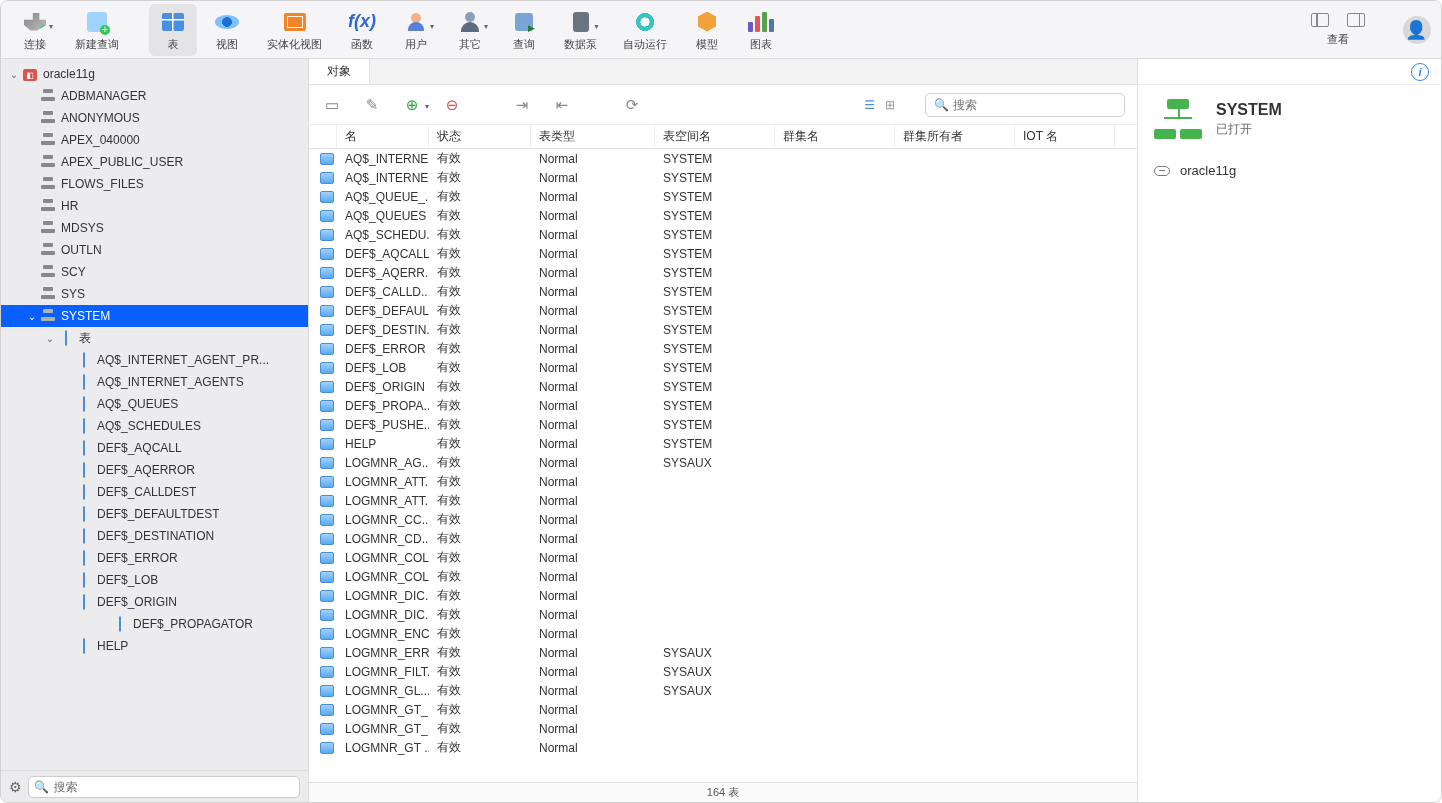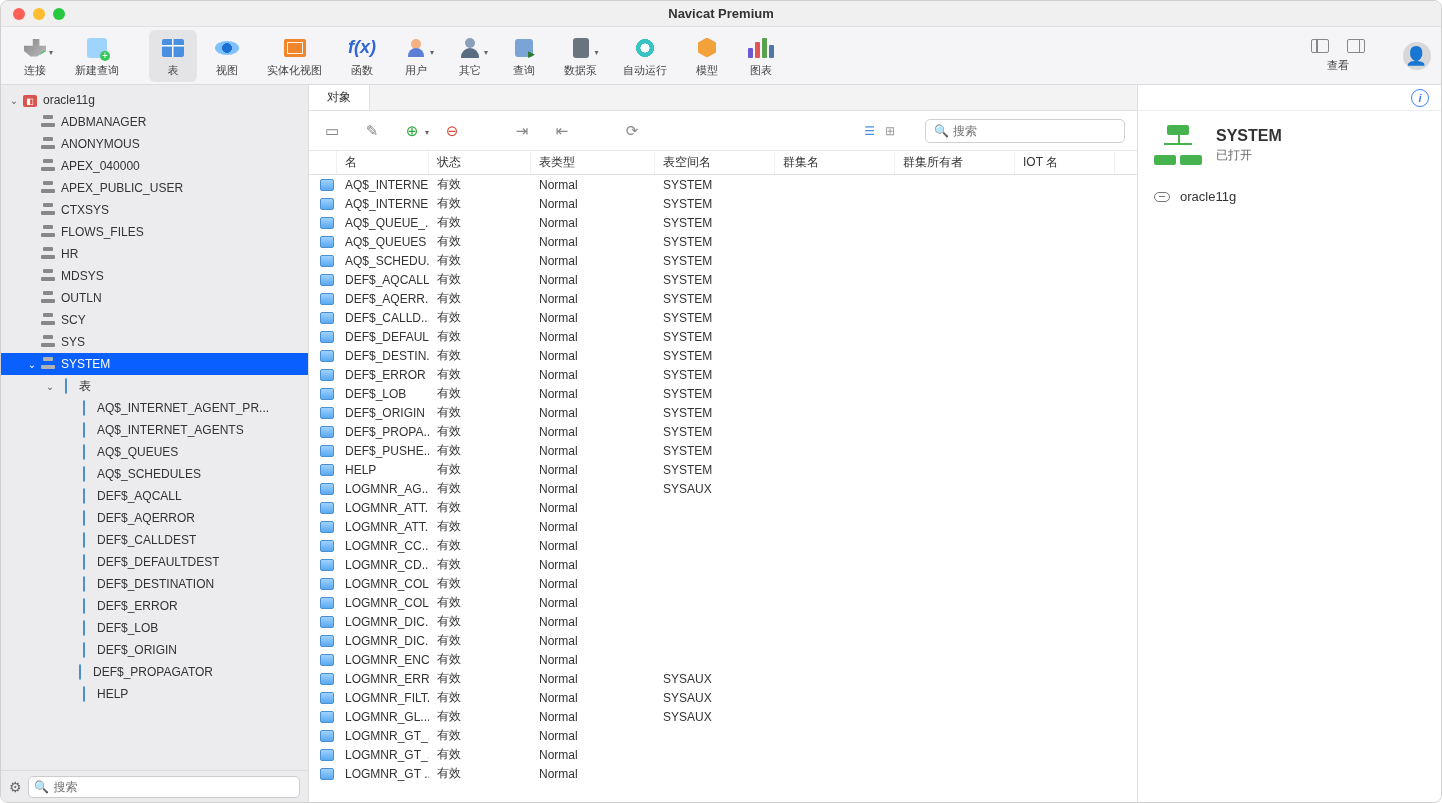--- a/index.html
+++ b/index.html
@@ -106,28 +106,20 @@
 .ic-chart .b4{height:13px;background:#4e79a7;}
 .schema-tree-ico { width:14px; height:12px; display:inline-block; position:relative; }
 .schema-tree-ico::before{content:"";position:absolute;top:0;left:2px;right:2px;height:4px;background:#888;border-radius:1px;}
 .schema-tree-ico::after{content:"";position:absolute;bottom:0;left:0;right:0;height:4px;background:#888;border-radius:1px;}
 .db-ico { width:14px; height:12px; background:#d9534f; border-radius:2px; display:inline-flex; align-items:center; justify-content:center; color:#fff; font-size:8px; }
 </style>
 </head>
 <body>
 
 <div class="window">
-  <div class="titlebar">
-    <div class="traffic">
-      <span class="tl-close"></span>
-      <span class="tl-min"></span>
-      <span class="tl-max"></span>
-    </div>
-    <div class="titlebar-title">Navicat Premium</div>
-  </div>
 
   <div class="toolbar" id="toolbar">
       <div class="tb-item">
         <div class="tb-icon">
           <span class="ic ic-plug"></span>
           <span class="tb-caret">▾</span>
         </div>
         <div class="tb-label">连接</div>
       </div>
       <div class="tb-item">
@@ -248,25 +240,20 @@
             <span class="tree-label">APEX_040000</span>
           </div>
           <div class="tree-row" style="padding-left: 24px;">
             <span class="tree-caret"></span>
             <span class="tree-icon"><span class="schema-tree-ico"></span></span>
             <span class="tree-label">APEX_PUBLIC_USER</span>
           </div>
           <div class="tree-row" style="padding-left: 24px;">
             <span class="tree-caret"></span>
             <span class="tree-icon"><span class="schema-tree-ico"></span></span>
-            <span class="tree-label">CTXSYS</span>
-          </div>
-          <div class="tree-row" style="padding-left: 24px;">
-            <span class="tree-caret"></span>
-            <span class="tree-icon"><span class="schema-tree-ico"></span></span>
             <span class="tree-label">FLOWS_FILES</span>
           </div>
           <div class="tree-row" style="padding-left: 24px;">
             <span class="tree-caret"></span>
             <span class="tree-icon"><span class="schema-tree-ico"></span></span>
             <span class="tree-label">HR</span>
           </div>
           <div class="tree-row" style="padding-left: 24px;">
             <span class="tree-caret"></span>
             <span class="tree-icon"><span class="schema-tree-ico"></span></span>
@@ -350,21 +337,21 @@
           <div class="tree-row" style="padding-left: 60px;">
             <span class="tree-caret"></span>
             <span class="tree-icon"><span class="table-ico"></span></span>
             <span class="tree-label">DEF$_LOB</span>
           </div>
           <div class="tree-row" style="padding-left: 60px;">
             <span class="tree-caret"></span>
             <span class="tree-icon"><span class="table-ico"></span></span>
             <span class="tree-label">DEF$_ORIGIN</span>
           </div>
-          <div class="tree-row" style="padding-left: 56px;">
+          <div class="tree-row" style="padding-left: 96px;">
             <span class="tree-caret"></span>
             <span class="tree-icon"><span class="table-ico"></span></span>
             <span class="tree-label">DEF$_PROPAGATOR</span>
           </div>
           <div class="tree-row" style="padding-left: 60px;">
             <span class="tree-caret"></span>
             <span class="tree-icon"><span class="table-ico"></span></span>
             <span class="tree-label">HELP</span>
           </div>
         </div>
@@ -792,20 +779,21 @@
     <div class="gc name" style="width:92px">LOGMNR_GT ...</div>
     <div class="gc" style="width:102px">有效</div>
     <div class="gc" style="width:124px">Normal</div>
     <div class="gc" style="width:120px"></div>
     <div class="gc" style="width:120px"></div>
     <div class="gc" style="width:120px"></div>
     <div class="gc" style="width:100px"></div>
             </div>
           </div>
       </div>
+      <div class="statusbar">164 表</div>
     </div>
 
     <div class="rightpane">
       <div class="rp-header">
         <span class="info-icon">i</span>
       </div>
       <div class="rp-body">
         <div class="rp-top">
           <div class="schema-icon">
             <span class="srv s1"></span>

